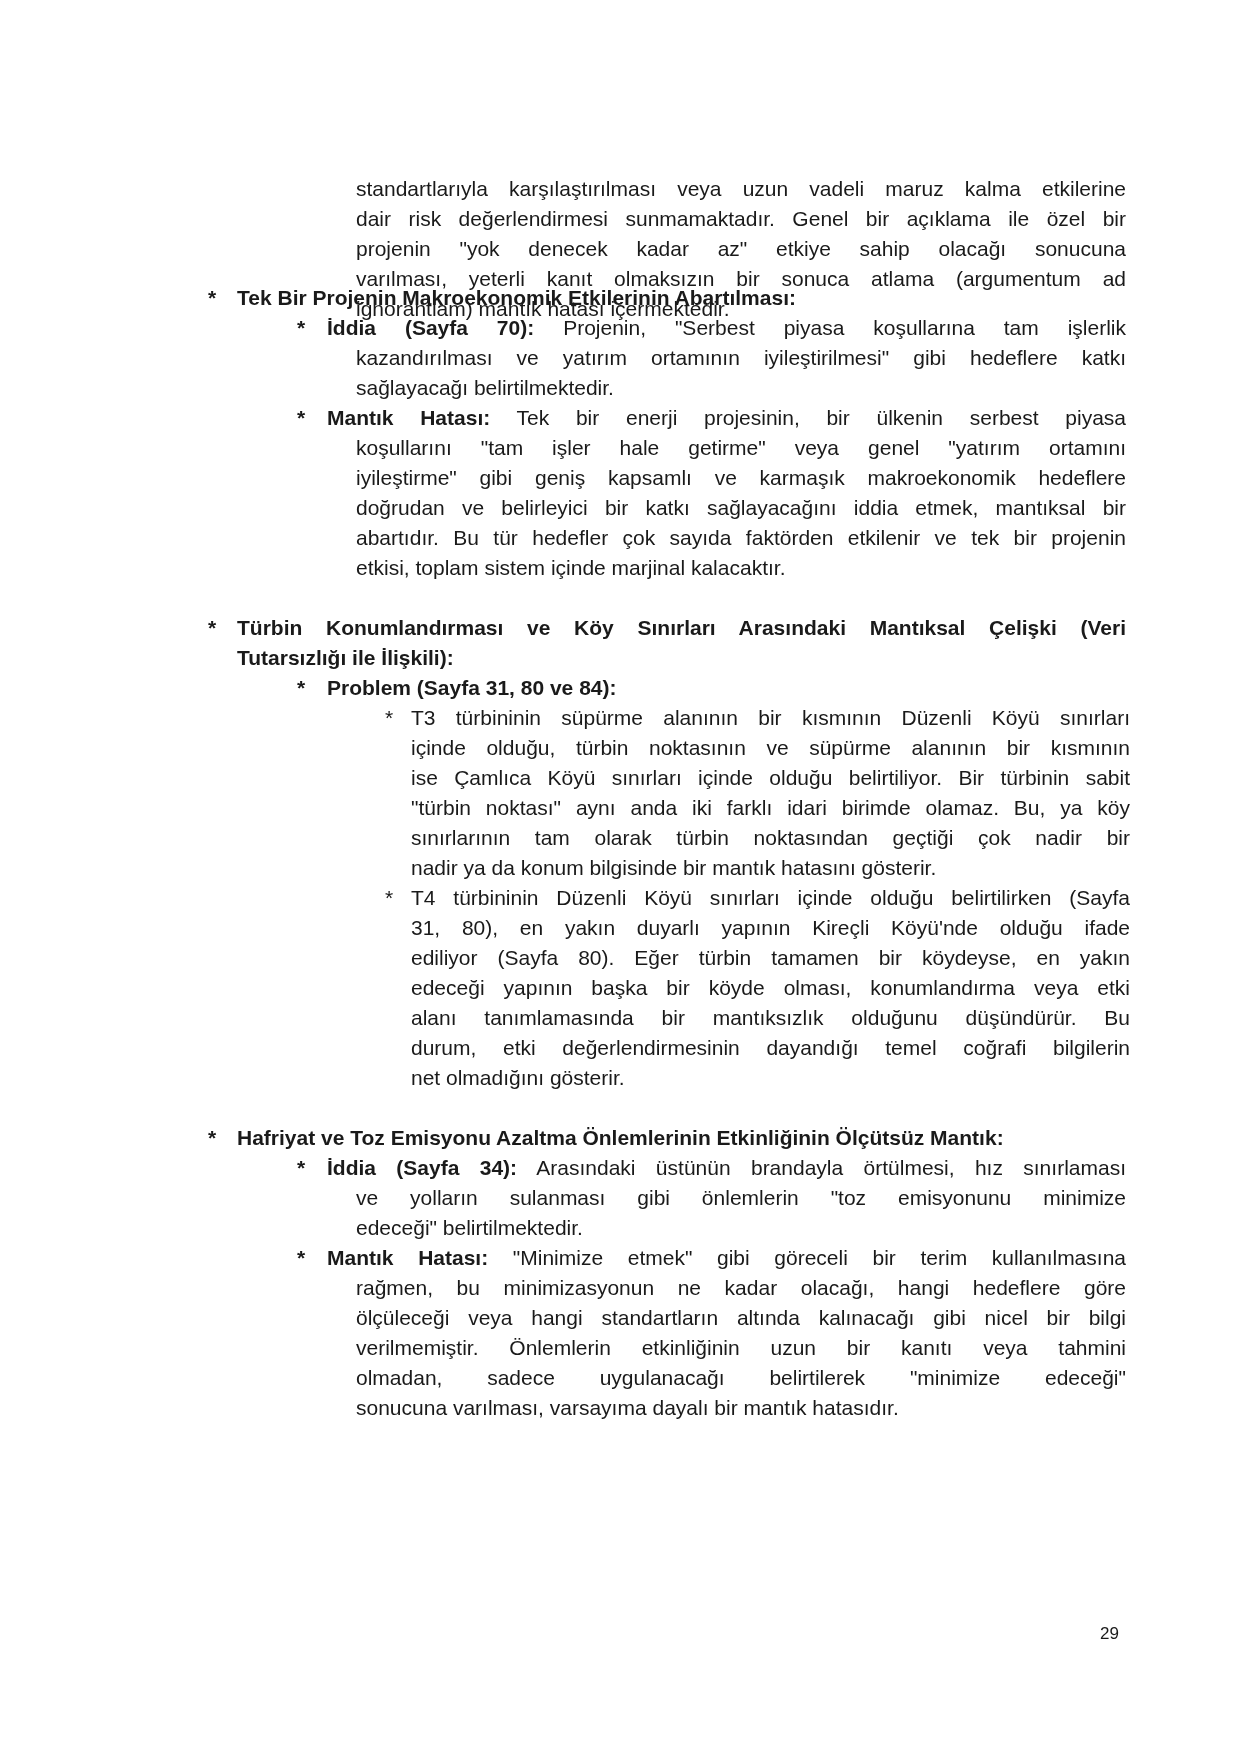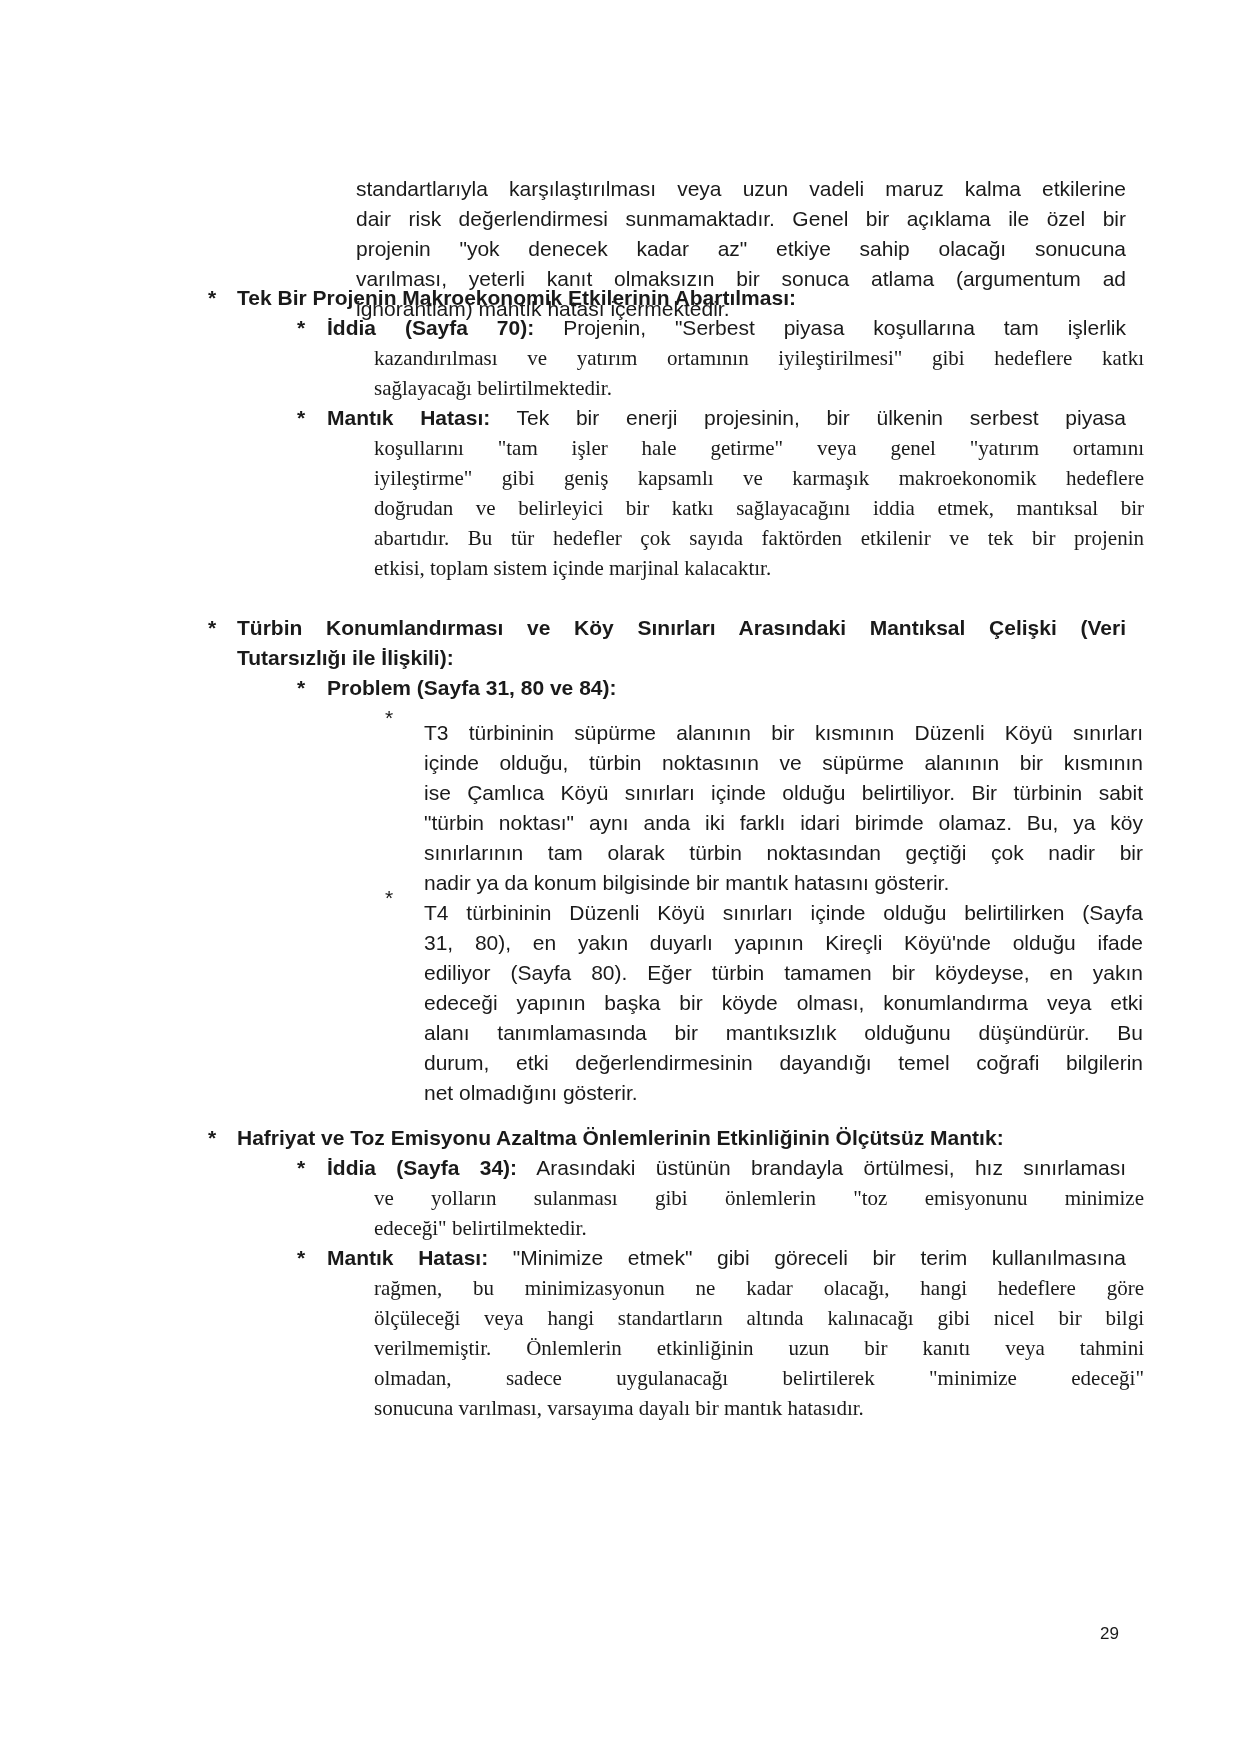--- a/index.html
+++ b/index.html
@@ -8,22 +8,22 @@
   .page { position: absolute; left: 0; top: 0; width: 1241px; height: 1755px; }
   .line { position: absolute; font-size: 21px; line-height: 30px; white-space: nowrap; }
   .just { text-align: justify; text-align-last: justify; white-space: normal; }
   .b { font-weight: bold; }
   .star { position: absolute; font-size: 21px; line-height: 30px; font-weight: bold; }
   .star.sm { font-weight: normal; }
   
   .c1 { left: 356px; width: 770px; margin-top: 44px; }      
   .h1 { left: 237px; width: 889px; }      
   .c2 { left: 327px; width: 799px; }      
-  .c2w { left: 374px; width: 770px; font-family: Liberation Serif, serif; }     
-  .c3 { left: 424px; width: 719px; margin-top: 15px; }      
+  .c2w { left: 356px; width: 770px; }     
+  .c3 { left: 411px; width: 719px; }      
   .page-number { position: absolute; left: 1100px; top: 1624px; font-size: 17px;
                  font-family: "Liberation Sans", sans-serif; }
 </style>
 </head>
 <body>
 
 <div class="page">
 
   <div>
     <div class="line c1 just" style="top:130px">standartlarıyla karşılaştırılması veya uzun vadeli maruz kalma etkilerine</div>

